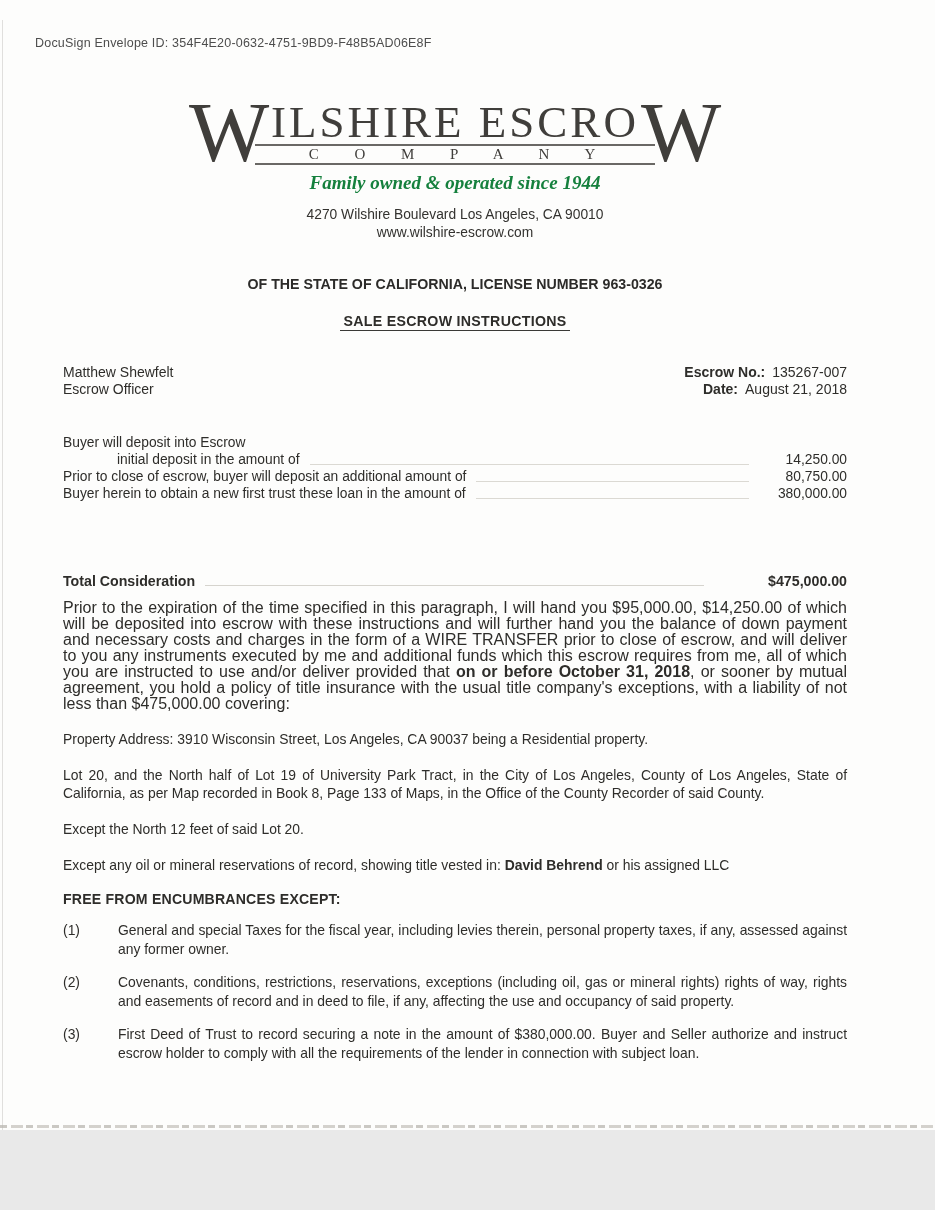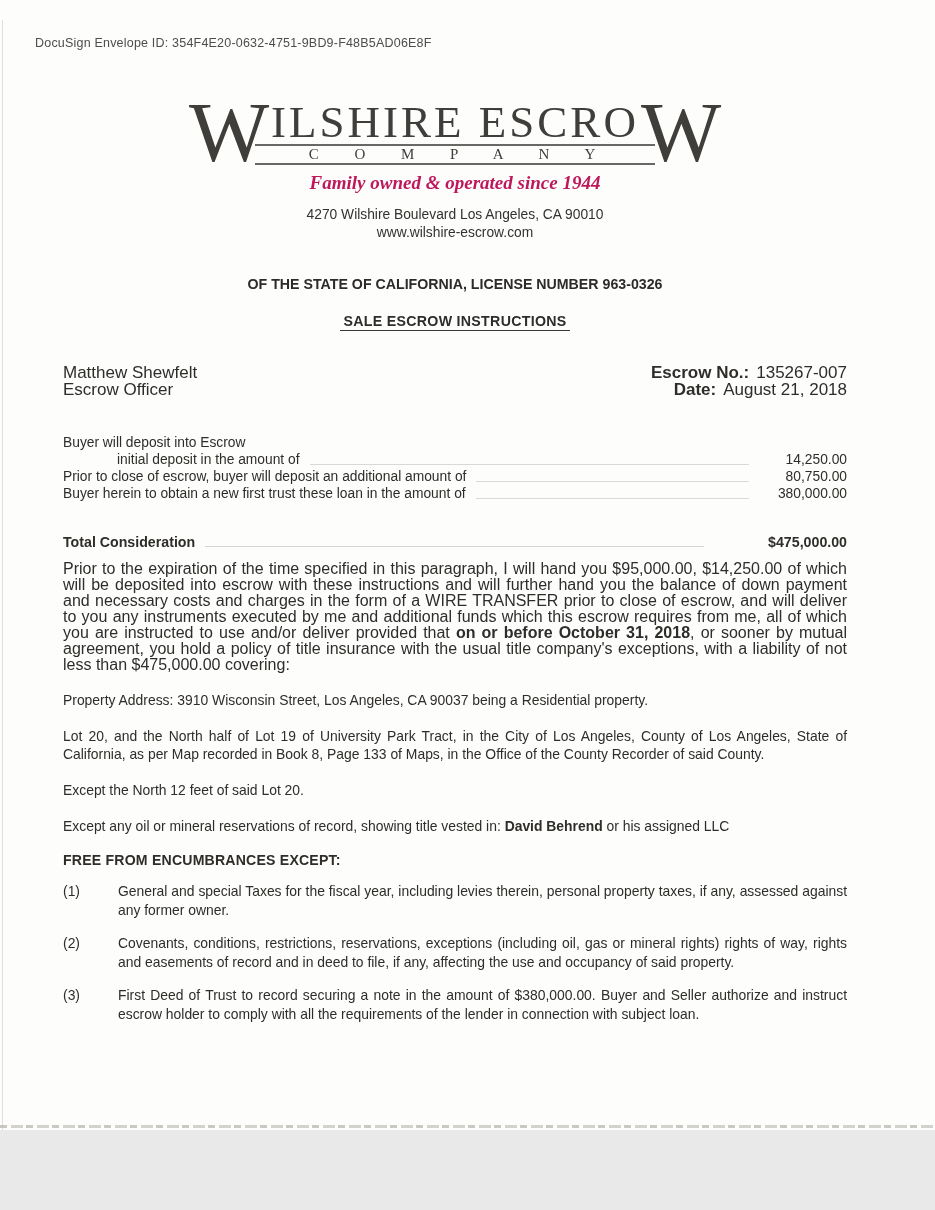--- a/index.html
+++ b/index.html
@@ -34,49 +34,49 @@
   .logo-company {
     border-top: 2px solid #6a6865;
     border-bottom: 2px solid #6a6865;
     font-family: "Liberation Serif", serif;
     font-size: 15px; letter-spacing: 16px; text-indent: 10px;
     padding: 0 6px 1px 6px; line-height: 16px; text-align: center; white-space: nowrap;
   }
   .tagline {
     margin-top: 7px; text-align: center;
     font-family: "Liberation Serif", serif; font-style: italic; font-weight: 600;
-    font-size: 19px; color: #be185d;
+    font-size: 19px; color: #15803d;
   }
 
   
   .contact { margin-top: 12px; text-align: center; font-size: 13.8px; line-height: 17.5px; color: #33322f; }
 
   
   .license { margin-top: 35px; text-align: center; font-weight: bold; font-size: 14.2px; line-height: 17px; color: #2c2b29; }
   .doc-title-row { margin-top: 19px; text-align: center; }
   .doc-title {
     display: inline-block; font-weight: bold; font-size: 14.2px;
     border-bottom: 1.6px solid #3a3936; padding: 0 3px 1px 3px; letter-spacing: .3px;
   }
 
   
-  .officer-row { margin-top: 33px; display: flex; justify-content: space-between; font-size: 17px; line-height: 17px; }
+  .officer-row { margin-top: 33px; display: flex; justify-content: space-between; font-size: 14px; line-height: 17px; }
   .meta { text-align: right; }
   .meta b { font-weight: bold; }
   .meta .val { margin-left: 7px; }
 
   
   .deposits { margin-top: 36px; font-size: 13.8px; line-height: 17px; }
   .dep-row { display: flex; align-items: baseline; }
   .dep-row .lbl { white-space: nowrap; }
   .dep-row .indent { padding-left: 54px; }
   .leader { flex: 1; border-bottom: 1.4px solid #dbd9d3; margin: 0 22px 3px 10px; align-self: flex-end; }
   .amount { text-align: right; min-width: 76px; white-space: nowrap; }
 
-  .total-row { margin-top: 32px; display: flex; align-items: baseline; font-size: 14.2px; font-weight: bold; }
+  .total-row { margin-top: 71px; display: flex; align-items: baseline; font-size: 14.2px; font-weight: bold; }
   .total-row .leader { margin-right: 64px; border-bottom-color: #d6d4ce; }
 
   
   .para { margin-top: 11px; font-size: 16px; line-height: 16px; text-align: justify; color: #2e2d2a; }
   .plain { margin-top: 19px; font-size: 13.9px; line-height: 17.3px; }
   .just { text-align: justify; }
   .bold-head { margin-top: 17px; font-size: 14.1px; font-weight: bold; letter-spacing: .2px; }
 
   
   .item { margin-top: 14px; display: flex; font-size: 13.9px; line-height: 19px; }

